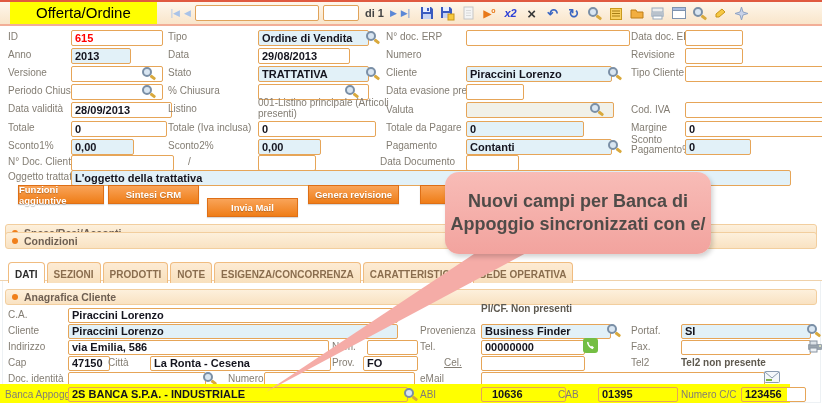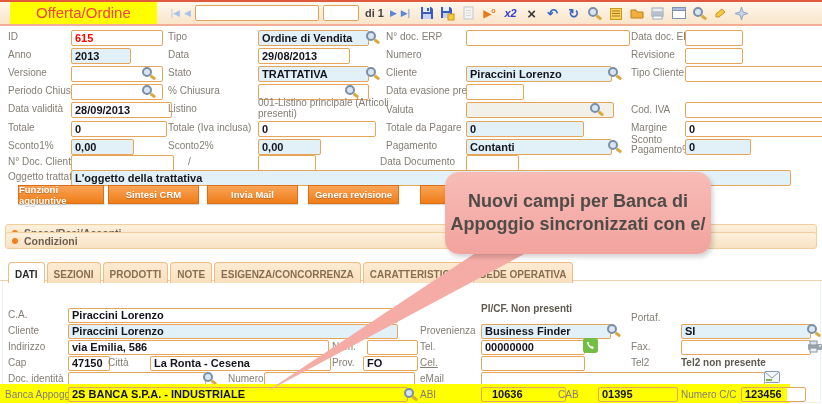--- a/index.html
+++ b/index.html
@@ -4,21 +4,21 @@
 <style>
   html,body{margin:0;padding:0;background:#fff;}
   .screen{position:relative;width:822px;height:404px;background:#fff;overflow:hidden;
           font-family:"Liberation Sans",sans-serif;}
 
   
   .toolbar{position:absolute;left:0;top:0;right:0;height:26px;
            background:linear-gradient(#FEF7EC,#F9E5CA);
            border-top:2px solid #E05A40;border-bottom:2px solid #F2AE97;
            display:flex;align-items:center;box-sizing:border-box;}
-  .title{background:#FFFF00;color:#ef4444;font-size:15px;padding:2px 26px 3px 26px;margin-left:10px;
+  .title{background:#FFFF00;color:#000000;font-size:15px;padding:2px 26px 3px 26px;margin-left:10px;
          white-space:nowrap;}
   .nav{display:flex;align-items:center;gap:4px;margin-left:14px;}
   .arr{font-size:9px;color:#A9C3E8;cursor:default;line-height:1;}
   .arr.dark{color:#5B87D6;}
   .tbox{height:14px;border:1px solid #E0A35A;border-radius:2px;background:#fff;font-size:10px;}
   .oflbl{font-size:11px;color:#444;font-weight:bold;margin:0 2px;}
   .icons{display:flex;align-items:center;gap:4px;margin-left:8px;}
   .tbi{width:17px;height:17px;display:inline-flex;align-items:center;justify-content:center;cursor:default;}
   .x2{color:#2B3FD6;font-weight:bold;font-size:11px;font-style:italic;}
   .xdel{color:#3A3A3A;font-weight:bold;font-size:15px;line-height:1;}
@@ -263,21 +263,21 @@
   <span class="lbl" style="left:188px;top:156px;">/</span>
   <div class="fld" style="left:258px;top:155px;width:50px;"></div>
   <span class="lbl" style="left:380px;top:156px;">Data Documento</span>
   <div class="fld" style="left:466px;top:155px;width:45px;"></div>
 
   <span class="lbl" style="left:8px;top:171px;">Oggetto trattativa</span>
   <div class="fld blue" style="left:71px;top:170px;width:712px;">L'oggetto della trattativa</div>
 
   <div class="btn" style="left:18px;top:185px;width:84px;">Funzioni aggiuntive</div>
   <div class="btn" style="left:108px;top:185px;width:89px;">Sintesi CRM</div>
-  <div class="btn" style="left:207px;top:185px;width:89px;">Invia Mail</div>
+  <div class="btn" style="left:207px;top:198px;width:89px;">Invia Mail</div>
   <div class="btn" style="left:308px;top:185px;width:89px;">Genera revisione</div>
   <div class="btn" style="left:420px;top:185px;width:48px;"></div>
 
   <div class="secbar" style="top:208px;margin-top:16px;">
     <span class="dot"></span>
     <span class="sectxt">Spese/Resi/Acconti</span>
   </div>
   <div class="secbar" style="top:232px;">
     <span class="dot"></span>
     <span class="sectxt">Condizioni</span>
@@ -288,32 +288,36 @@
   <div class="tabs">
     <div class="tab active">DATI</div>
     <div class="tab">SEZIONI</div>
     <div class="tab">PRODOTTI</div>
     <div class="tab">NOTE</div>
     <div class="tab">ESIGENZA/CONCORRENZA</div>
     <div class="tab">CARATTERISTICHE</div>
     <div class="tab">SEDE OPERATIVA</div>
   </div>
 
+  <div class="secbar" style="top:289px;height:16px;">
+    <span class="dot"></span>
+    <span class="sectxt">Anagrafica Cliente</span>
+  </div>
 
   <span class="note" style="left:481px;top:303px;">PI/CF. Non presenti</span>
 
   <span class="lbl" style="left:8px;top:309px;">C.A.</span>
   <div class="fld sm" style="left:68px;top:308px;width:322px;">Piraccini Lorenzo</div>
 
   <span class="lbl" style="left:8px;top:325px;">Cliente</span>
   <div class="fld sm blue" style="left:68px;top:324px;width:322px;">Piraccini Lorenzo</div>
   <span class="lbl" style="left:420px;top:325px;">Provenienza</span>
   <div class="fld sm blue" style="left:481px;top:324px;width:122px;">Business Finder</div>
   <span class="mg" style="left:607px;top:324px;"></span>
-  <span class="lbl" style="left:631px;top:312px;">Portaf.</span>
+  <span class="lbl" style="left:631px;top:325px;">Portaf.</span>
   <div class="fld sm blue" style="left:681px;top:324px;width:122px;">SI</div>
   <span class="mg" style="left:807px;top:324px;"></span>
 
   <span class="lbl" style="left:8px;top:341px;">Indirizzo</span>
   <div class="fld sm" style="left:68px;top:340px;width:253px;">via Emilia, 586</div>
   <span class="lbl" style="left:332px;top:341px;">Num.</span>
   <div class="fld sm" style="left:367px;top:340px;width:43px;"></div>
   <span class="lbl" style="left:420px;top:341px;">Tel.</span>
   <div class="fld sm" style="left:481px;top:340px;width:96px;">00000000</div>
   <span class="absic" style="left:583px;top:338px;"><svg width="15" height="15" viewBox="0 0 15 15">
@@ -328,21 +332,21 @@
         <rect x="3" y="8" width="7" height="4" fill="#EEF2F5" stroke="#8893A0"></rect>
         <circle cx="13" cy="6" r="1" fill="#E8F0C8"></circle>
       </svg></span>
 
   <span class="lbl" style="left:8px;top:357px;">Cap</span>
   <div class="fld sm" style="left:68px;top:356px;width:34px;">47150</div>
   <span class="lbl" style="left:108px;top:357px;">Città</span>
   <div class="fld sm" style="left:150px;top:356px;width:173px;">La Ronta - Cesena</div>
   <span class="lbl" style="left:332px;top:357px;">Prov.</span>
   <div class="fld sm" style="left:363px;top:356px;width:47px;">FO</div>
-  <span class="lbl" style="left:420px;top:357px;text-decoration:underline;">Cel.</span>
+  <span class="lbl" style="left:444px;top:357px;text-decoration:underline;">Cel.</span>
   <div class="fld sm" style="left:481px;top:356px;width:96px;"></div>
   <span class="lbl" style="left:631px;top:357px;">Tel2</span>
   <span class="note" style="left:681px;top:357px;">Tel2 non presente</span>
 
   <span class="lbl" style="left:8px;top:373px;">Doc. identità</span>
   <div class="fld sm" style="left:68px;top:372px;width:130px;"></div>
   <span class="mg" style="left:203px;top:372px;"></span>
   <span class="lbl" style="left:228px;top:373px;">Numero</span>
   <div class="fld sm" style="left:264px;top:372px;width:143px;"></div>
   <span class="lbl" style="left:420px;top:373px;">eMail</span>

